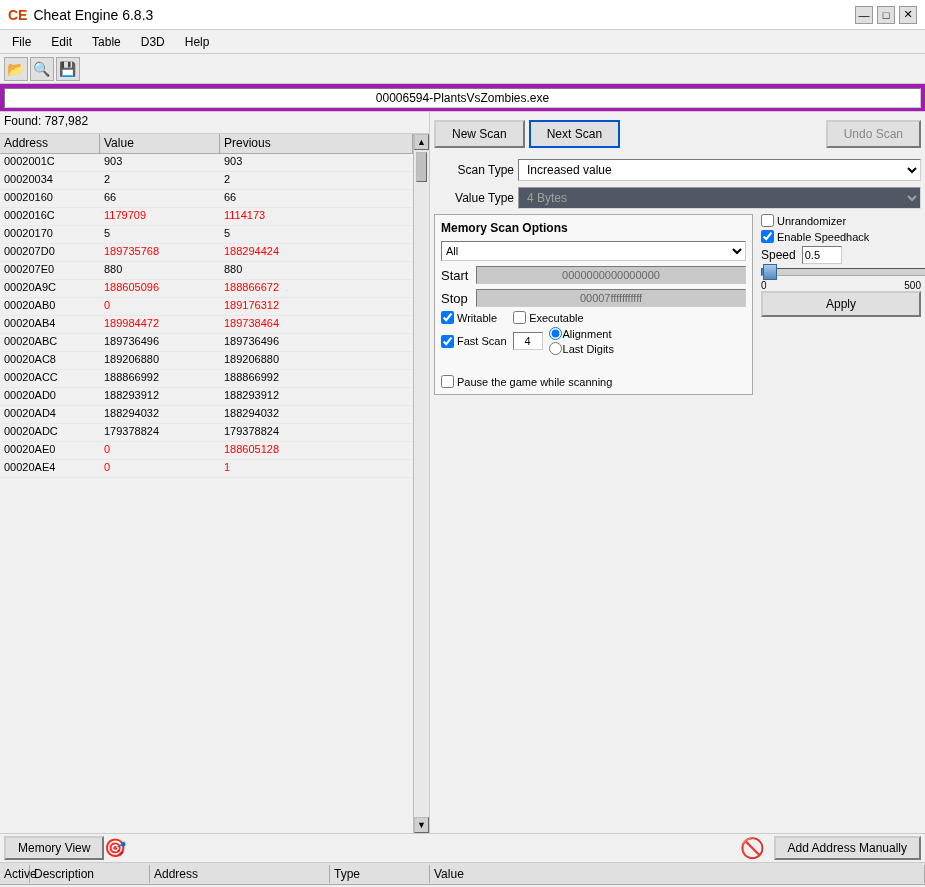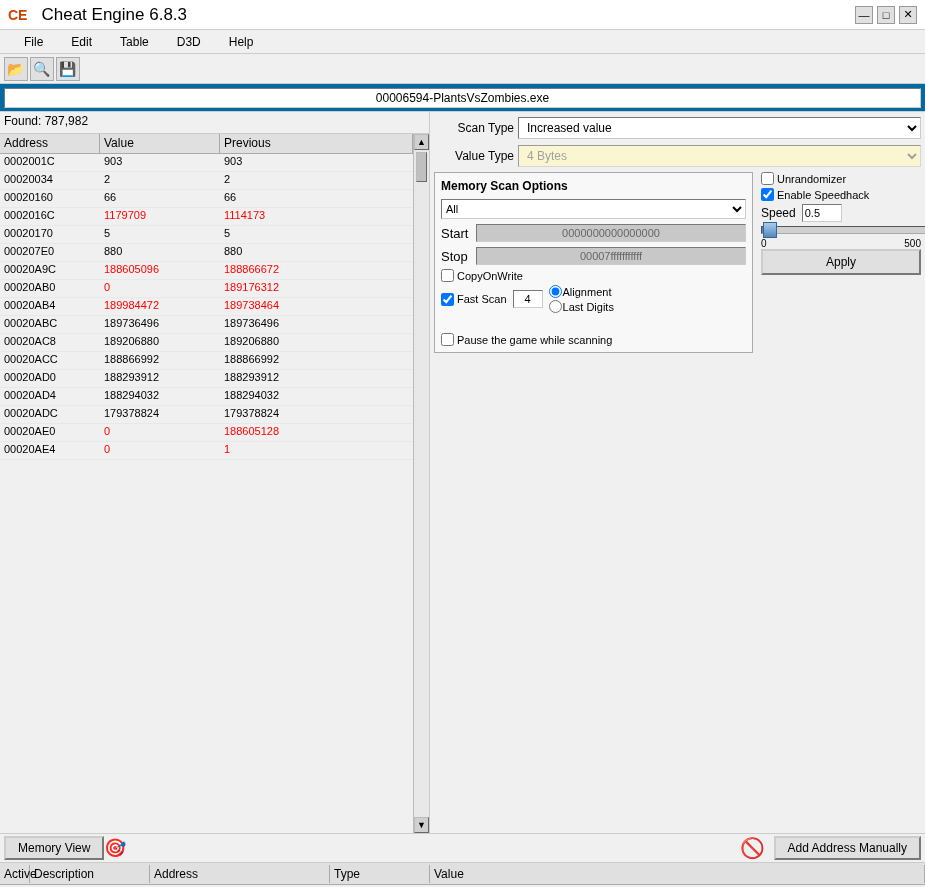--- a/index.html
+++ b/index.html
@@ -37,24 +37,24 @@
       border: 1px solid #999;
       font-size: 11px;
       cursor: pointer;
       display: flex; align-items: center; justify-content: center;
     }
     
     .menu-bar {
       background: #f0f0f0;
       display: flex;
       align-items: center;
-      padding: 2px 16px;
+      padding: 2px 4px;
       border-bottom: 1px solid #ccc;
       height: 24px;
-      gap: 12px;
+      gap: 4px;
     }
     .menu-item {
       padding: 2px 8px;
       cursor: pointer;
       font-size: 12px;
     }
     
     .toolbar {
       background: #f0f0f0;
       display: flex;
@@ -67,21 +67,21 @@
     .toolbar-btn {
       width: 24px; height: 24px;
       background: #e0e0e0;
       border: 1px solid #aaa;
       cursor: pointer;
       display: flex; align-items: center; justify-content: center;
       font-size: 14px;
     }
     
     .process-bar {
-      background: #0369a1;
+      background: #a21caf;
       display: flex;
       align-items: center;
       padding: 2px 4px;
       border-bottom: 1px solid #ccc;
       height: 28px;
     }
     .process-name-input {
       flex: 1;
       height: 20px;
       border: 1px inset #ccc;
@@ -449,21 +449,21 @@
       color: red;
       font-size: 18px;
     }
   </style>
 </head>
 <body>
 
 <div class="title-bar">
   <div class="title-bar-left">
     <span style="font-size:14px;font-weight:bold;color:#cc4400;">CE</span>
-    <span style="font-size:17px;margin-left:8px;">Cheat Engine 6.8.3</span>
+    <span style="font-size:14px;">Cheat Engine 6.8.3</span>
   </div>
   <div class="title-bar-controls">
     <button class="title-btn">—</button>
     <button class="title-btn">□</button>
     <button class="title-btn">✕</button>
   </div>
 </div>
 
 <div class="menu-bar">
   <span class="menu-item">File</span>
@@ -516,20 +516,25 @@
             </div>
             <div class="table-row">
               <div class="table-cell cell-normal">0002016C</div>
               <div class="table-cell cell-red">1179709</div>
               <div class="table-cell cell-red">1114173</div>
             </div>
             <div class="table-row">
               <div class="table-cell cell-normal">00020170</div>
               <div class="table-cell cell-normal">5</div>
               <div class="table-cell cell-normal">5</div>
+            </div>
+            <div class="table-row">
+              <div class="table-cell cell-normal">000207D0</div>
+              <div class="table-cell cell-red">189735768</div>
+              <div class="table-cell cell-red">188294424</div>
             </div>
             <div class="table-row">
               <div class="table-cell cell-normal">000207E0</div>
               <div class="table-cell cell-normal">880</div>
               <div class="table-cell cell-normal">880</div>
             </div>
             <div class="table-row">
               <div class="table-cell cell-normal">00020A9C</div>
               <div class="table-cell cell-red">188605096</div>
               <div class="table-cell cell-red">188866672</div>
@@ -591,31 +596,36 @@
         <div class="scroll-track">
           <div class="scroll-thumb"></div>
         </div>
         <div class="scroll-arrow">▼</div>
       </div>
     </div>
   </div>
 
   <div class="right-panel">
 
+    <div class="scan-buttons">
+      <button class="btn-scan">New Scan</button>
+      <button class="btn-scan-next">Next Scan</button>
+      <button class="btn-scan-undo">Undo Scan</button>
+    </div>
 
     <div class="scan-row">
       <span class="scan-label">Scan Type</span>
       <select class="scan-select">
         <option>Increased value</option>
       </select>
     </div>
 
     <div class="scan-row">
       <span class="scan-label">Value Type</span>
-      <select class="scan-select" disabled="" style="background:#fef9c3;">
+      <select class="scan-select" disabled="" style="background:#0f172a;">
         <option>4 Bytes</option>
       </select>
     </div>
 
     <div class="scan-options-row">
 
       <div class="scan-options-left">
         <div class="memory-scan-box">
           <div class="memory-scan-title">Memory Scan Options</div>
 
@@ -632,22 +642,26 @@
 
           
           <div class="memory-range-row">
             <span class="range-label">Stop</span>
             <input class="range-input" type="text" style="background: rgb(200, 200, 200); color: rgb(102, 102, 102);" value="00007fffffffffff">
           </div>
 
           
           <div class="checkbox-row">
             <label class="checkbox-item">
+              <input type="checkbox" checked="" style="">
+              <span>Writable</span>
+            </label>
+            <label class="checkbox-item">
               <input type="checkbox" style="">
-              <span>CopyOnWrite</span>
+              <span>Executable</span>
             </label>
           </div>
 
           
           <div class="fast-scan-row">
             <label class="checkbox-item">
               <input type="checkbox" checked="" style="">
               <span>Fast Scan</span>
             </label>
             <input class="fast-scan-input" type="text" value="4" style="">

